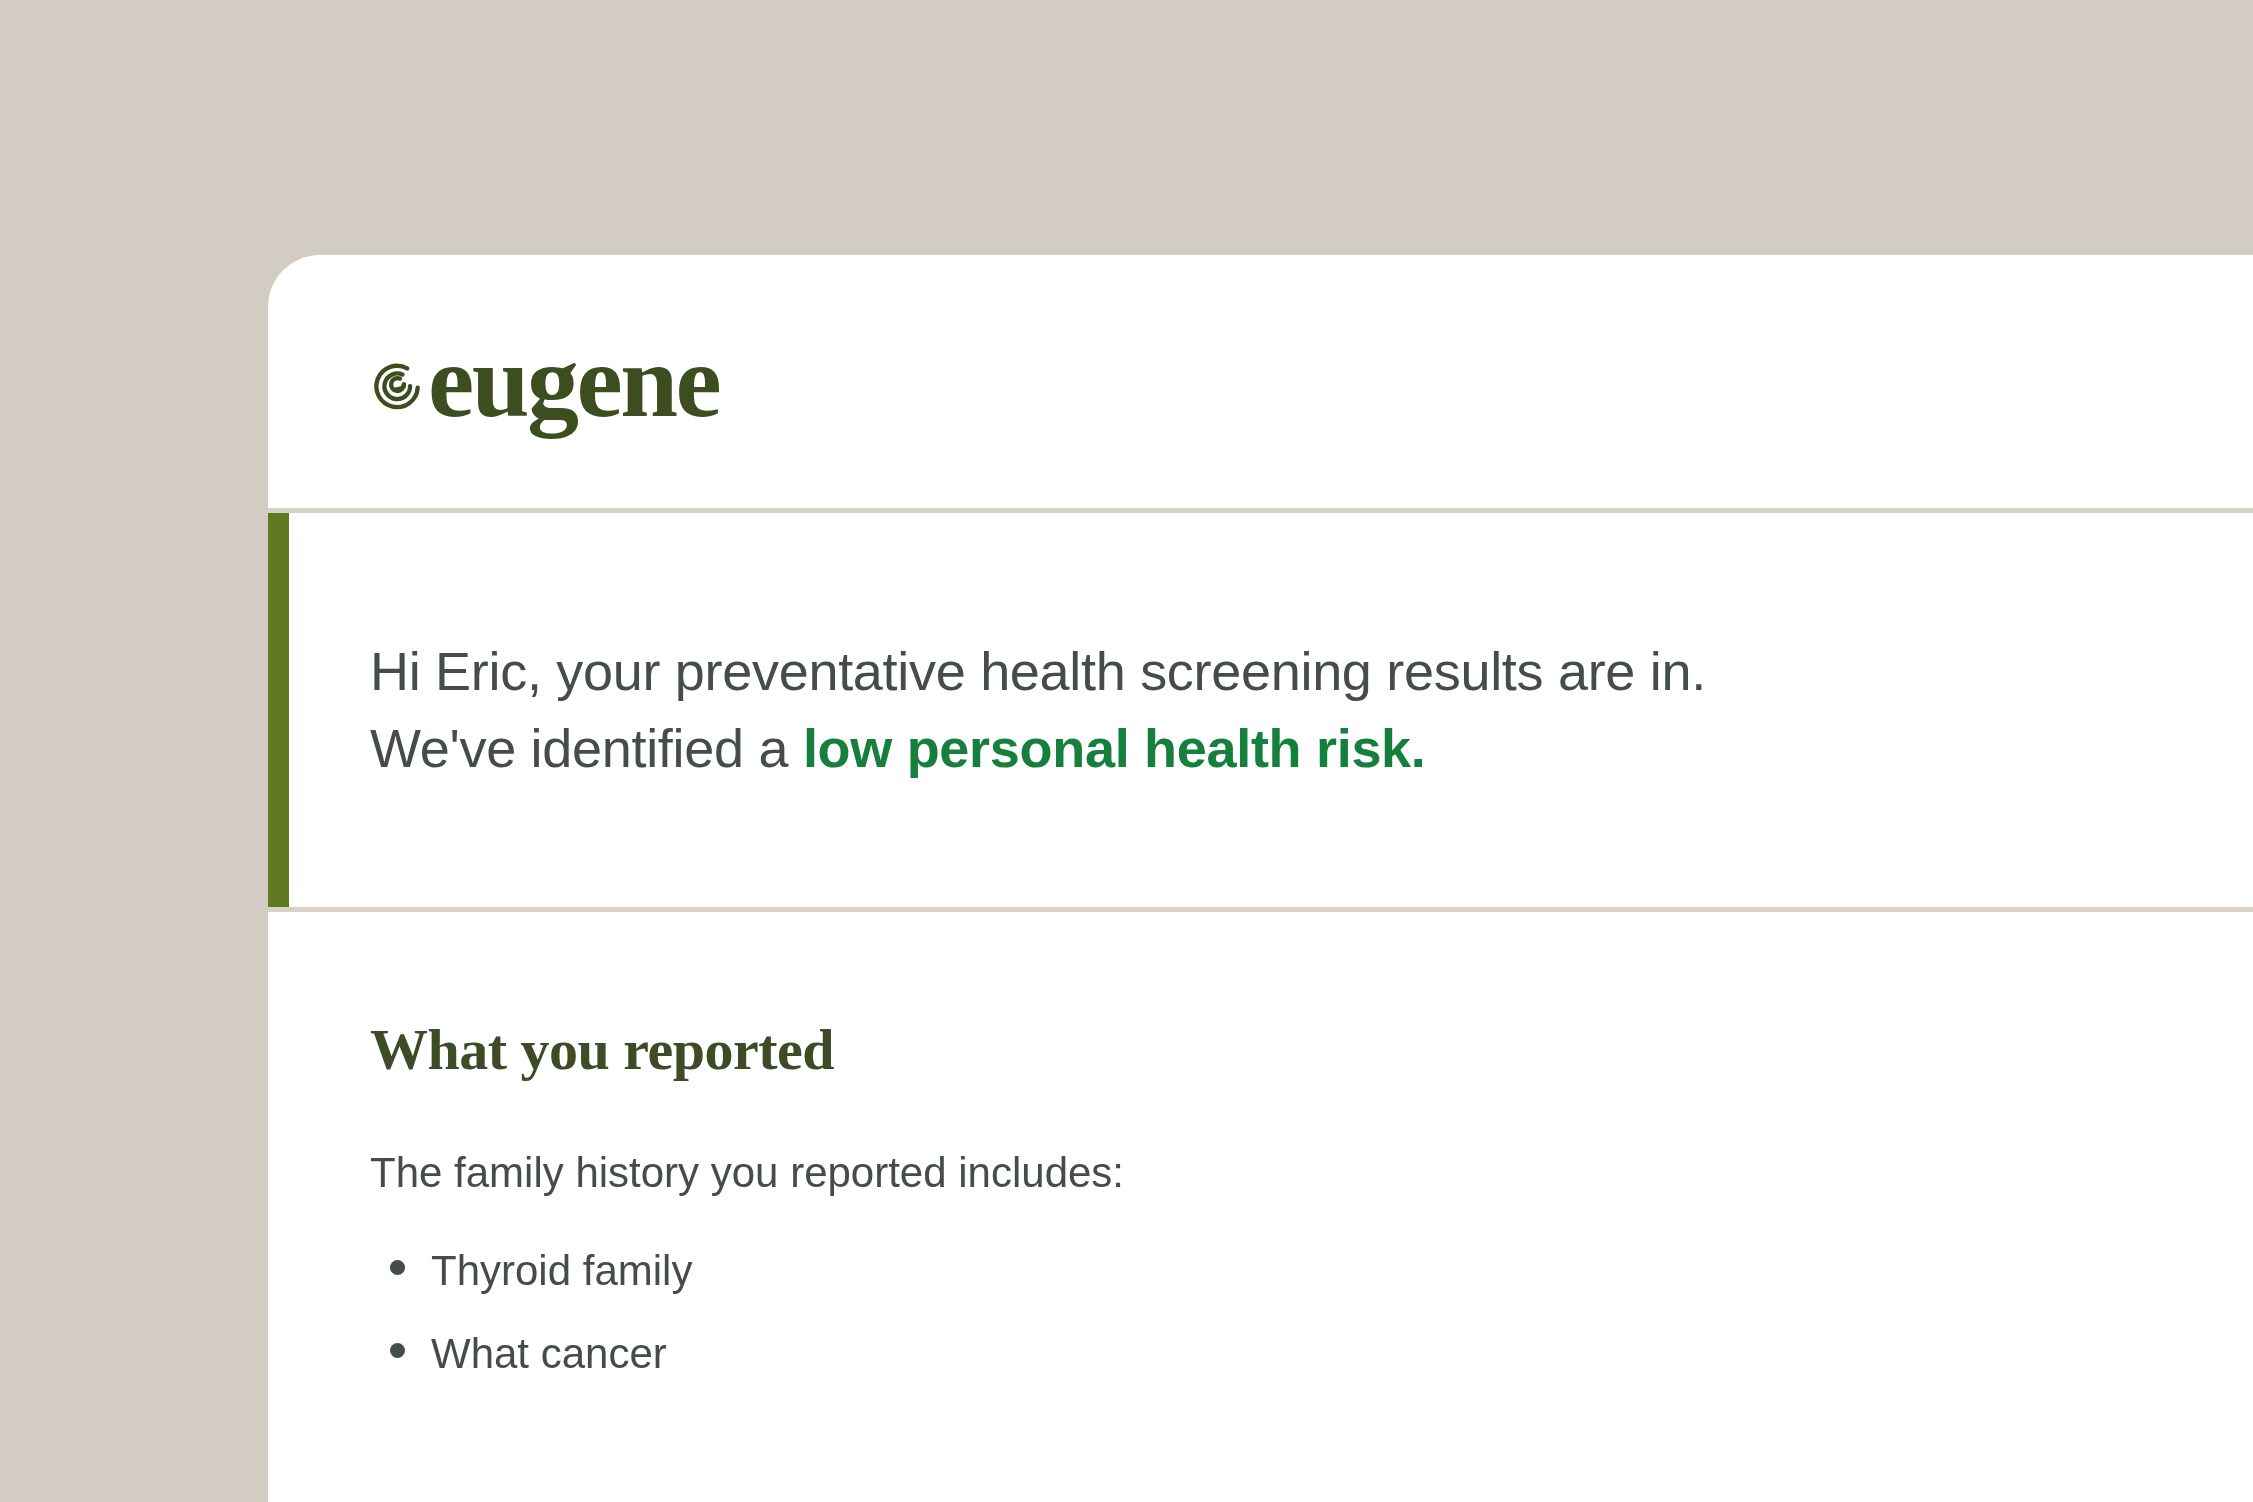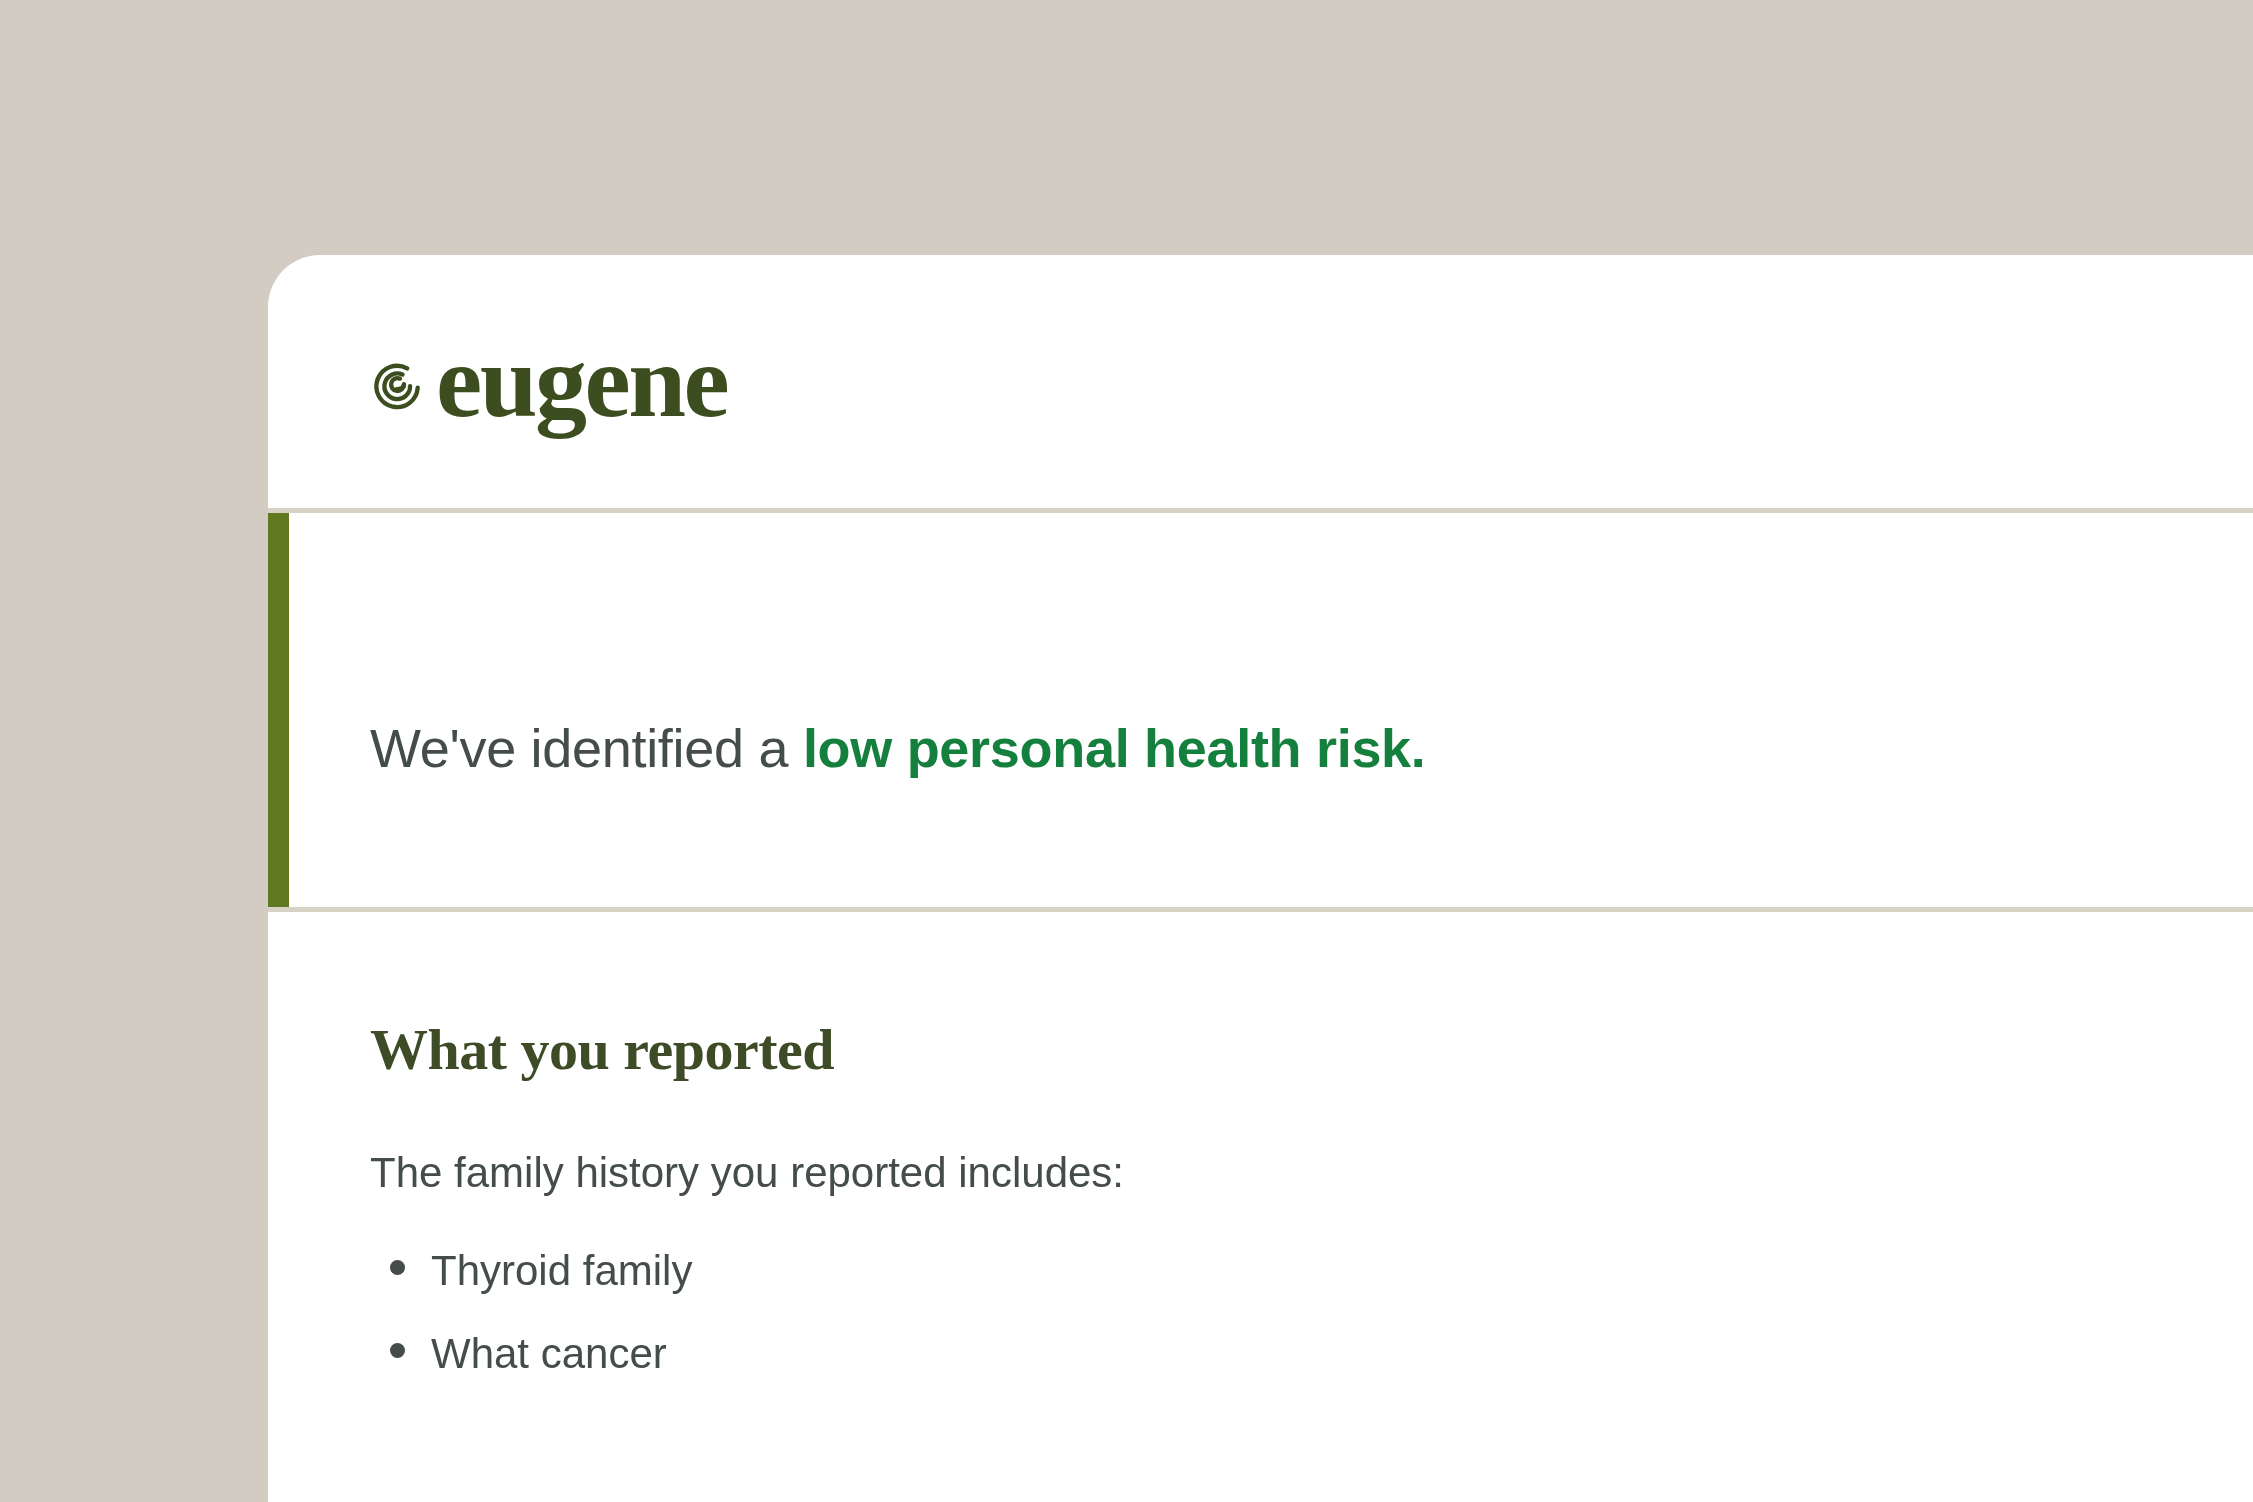--- a/index.html
+++ b/index.html
@@ -40,21 +40,21 @@
     position: relative;
     height: 253px;
     box-sizing: border-box;
     padding: 0 0 0 102px;
     display: flex;
     align-items: center;
   }
   .logo-lockup {
     display: flex;
     align-items: center;
-    gap: 12px;
+    gap: 4px;
     user-select: none;
   }
   .logo-mark {
     display: block;
     width: 54px;
     height: 54px;
     margin-top: 6px;
   }
   .logo-word {
     font-family: "Liberation Serif", serif;
@@ -166,21 +166,21 @@
         <span class="logo-word">eugene</span>
       </div>
     </header>
 
     <div class="divider"></div>
 
     <section class="callout">
       <div class="callout-accent"></div>
       <div class="callout-body">
         <p class="headline">
-          <br>
+          <span>Hi Eric, your preventative health screening results are in.</span><br>
           <span>We've identified a </span><span class="risk-emphasis">low personal health risk.</span>
         </p>
       </div>
     </section>
 
     <div class="divider"></div>
 
     <section class="section">
       <h2 class="section-title">What you reported</h2>
       <p class="section-intro">The family history you reported includes:</p>

